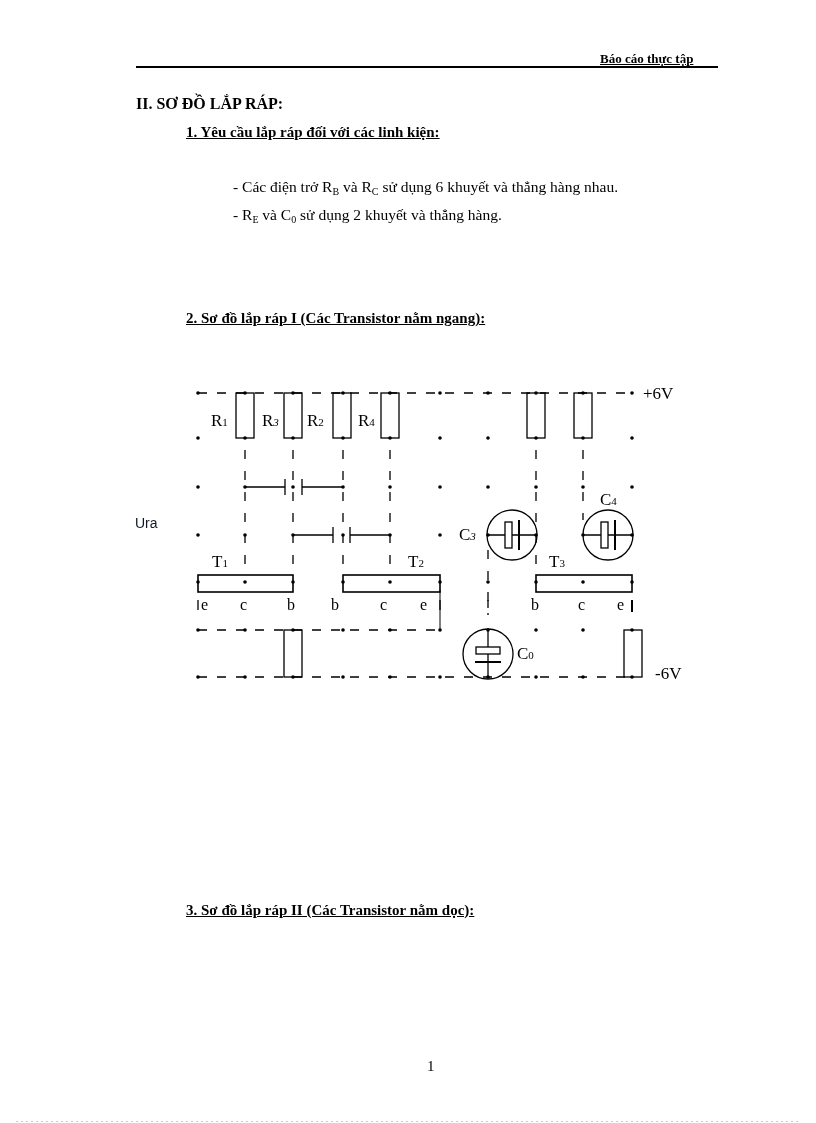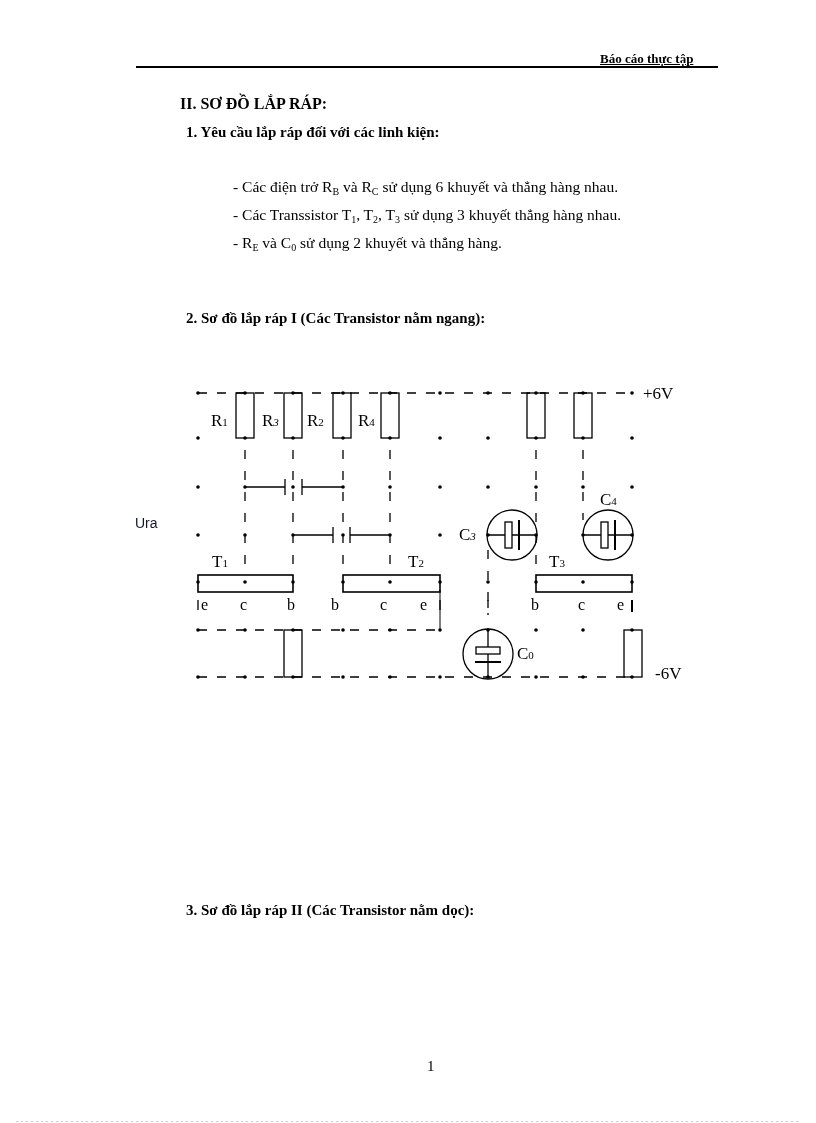--- a/index.html
+++ b/index.html
@@ -1,22 +1,22 @@
 <!DOCTYPE html>
 <html><head>
 <meta charset="utf-8">
 <style>
   html, body { margin: 0; padding: 0; background: #ffffff; }
   body { width: 816px; height: 1123px; position: relative; overflow: hidden;
          font-family: "Liberation Serif", "DejaVu Serif", serif; color: #000; }
   .abs { position: absolute; }
   .header-text { left: 600px; top: 51px; font-size: 13px; font-weight: bold; text-decoration: underline; }
   .header-rule { left: 136px; top: 66px; width: 582px; height: 2px; background: #000; }
-  .section-title { left: 136px; top: 95px; font-size: 16px; font-weight: bold; margin-left: 44px; }
-  .sub-heading { left: 186px; font-size: 15px; font-weight: bold; }
+  .section-title { left: 136px; top: 95px; font-size: 16px; font-weight: bold; }
+  .sub-heading { left: 186px; font-size: 15px; font-weight: bold; text-decoration: underline; }
   .req-list { left: 233px; top: 173px; font-size: 15.5px; line-height: 28px; margin: 0; padding: 0; list-style: none; }
   .req-list li { white-space: nowrap; }
   sub { font-size: 10px; vertical-align: -3px; line-height: 0; }
   .diagram { left: 0; top: 0; }
   .diagram text { font-family: "Liberation Serif", "DejaVu Serif", serif; }
   .ura-label { left: 135px; top: 515px; font-size: 14px; font-family: Liberation Sans, sans-serif; color: #0f172a; }
   .page-number { left: 427px; top: 1058px; font-size: 15px; }
   .footer-dots { left: 16px; top: 1121px; width: 784px; height: 1px;
                  background: repeating-linear-gradient(90deg, #c8c8d8 0 2px, transparent 2px 5px); }
 </style>
@@ -25,21 +25,20 @@
 
 <div class="abs header-text">Báo cáo thực tập</div>
 <div class="abs header-rule"></div>
 
 <div class="abs section-title">II. SƠ ĐỒ LẮP RÁP:</div>
 
 <div class="abs sub-heading" style="top:124px;">1. Yêu cầu lắp ráp đối với các linh kiện:</div>
 
 <ul class="abs req-list">
   <li><span>- Các điện trở R</span><sub>B</sub><span> và R</span><sub>C</sub><span> sử dụng 6 khuyết và thẳng hàng nhau.</span></li>
-  <li><span>- Các Transsistor T</span><sub>1</sub><span>, T</span><sub>2</sub><span>, T</span><sub>3</sub><span> sử dụng 3 khuyết thẳng hàng nhau.</span></li>
   <li><span>- R</span><sub>E</sub><span> và C</span><sub>0</sub><span> sử dụng 2 khuyết và thẳng hàng.</span></li>
 </ul>
 
 <div class="abs sub-heading" style="top:310px;">2. Sơ đồ lắp ráp I (Các Transistor nằm ngang):</div>
 
 <div class="abs ura-label">Ura</div>
 
 <svg class="abs diagram" width="816" height="720">
   <g stroke="#000" stroke-width="1.3" fill="none">
 

